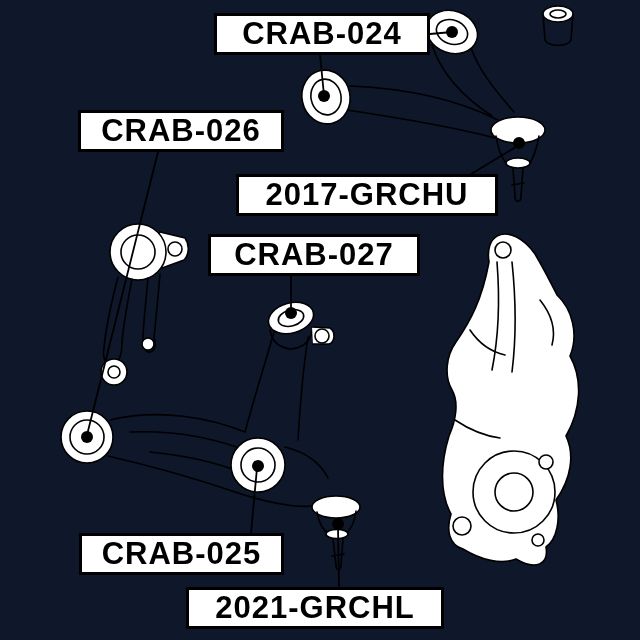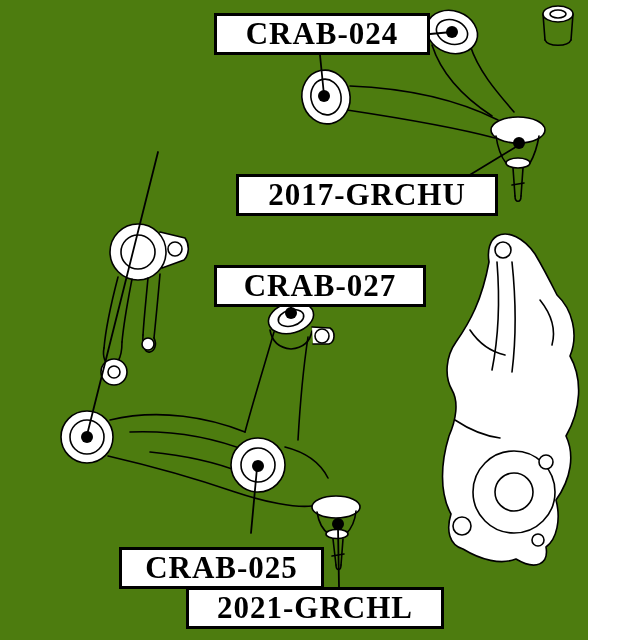--- a/index.html
+++ b/index.html
@@ -1,32 +1,32 @@
 <!DOCTYPE html>
 <html><head>
 <meta charset="utf-8">
 <style>
   html,body{margin:0;padding:0;background:#ffffff;}
   .canvas{
-    position:relative;width:588px;height:640px;background:#4d7c0f;overflow:hidden;
-    font-family:Liberation Serif, serif;
+    position:relative;width:640px;height:640px;background:#0f172a;overflow:hidden;
+    font-family:Liberation Sans, sans-serif;
   }
   .art{position:absolute;left:0;top:0;}
   .plabel{
     position:absolute;box-sizing:border-box;
     border:3px solid #000;background:#fff;color:#000;
     font-weight:bold;font-size:31px;line-height:36px;height:42px;
     text-align:center;white-space:nowrap;letter-spacing:1px;
     padding:0 4px;
   }
   #lbl-crab024{left:214px;top:13px;width:216px;}
   #lbl-crab026{left:78px;top:110px;width:206px;}
   #lbl-grchu{left:236px;top:174px;width:262px;}
-  #lbl-crab027{left:214px;top:234px;width:212px;margin-top:31px;}
-  #lbl-crab025{left:79px;top:547px;width:205px;margin-left:40px;}
+  #lbl-crab027{left:208px;top:234px;width:212px;}
+  #lbl-crab025{left:79px;top:533px;width:205px;}
   #lbl-grchl{left:186px;top:587px;width:258px;}
 </style>
 </head>
 <body>
 
 <div class="canvas">
 
   <svg class="art" width="640" height="640" viewBox="0 0 640 640" fill="none" stroke="#000" stroke-width="1.6" stroke-linecap="round" stroke-linejoin="round">
 
     <g>
@@ -168,17 +168,18 @@
         <circle cx="87" cy="437" r="6"></circle>
         <circle cx="519" cy="143" r="6"></circle>
         <circle cx="291" cy="313" r="6"></circle>
         <circle cx="258" cy="466" r="6"></circle>
         <circle cx="338" cy="524" r="6"></circle>
       </g>
     </g>
   </svg>
 
   <div class="plabel" id="lbl-crab024">CRAB-024</div>
+  <div class="plabel" id="lbl-crab026">CRAB-026</div>
   <div class="plabel" id="lbl-grchu">2017-GRCHU</div>
   <div class="plabel" id="lbl-crab027">CRAB-027</div>
   <div class="plabel" id="lbl-crab025">CRAB-025</div>
   <div class="plabel" id="lbl-grchl">2021-GRCHL</div>
 </div>
 
 </body></html>

